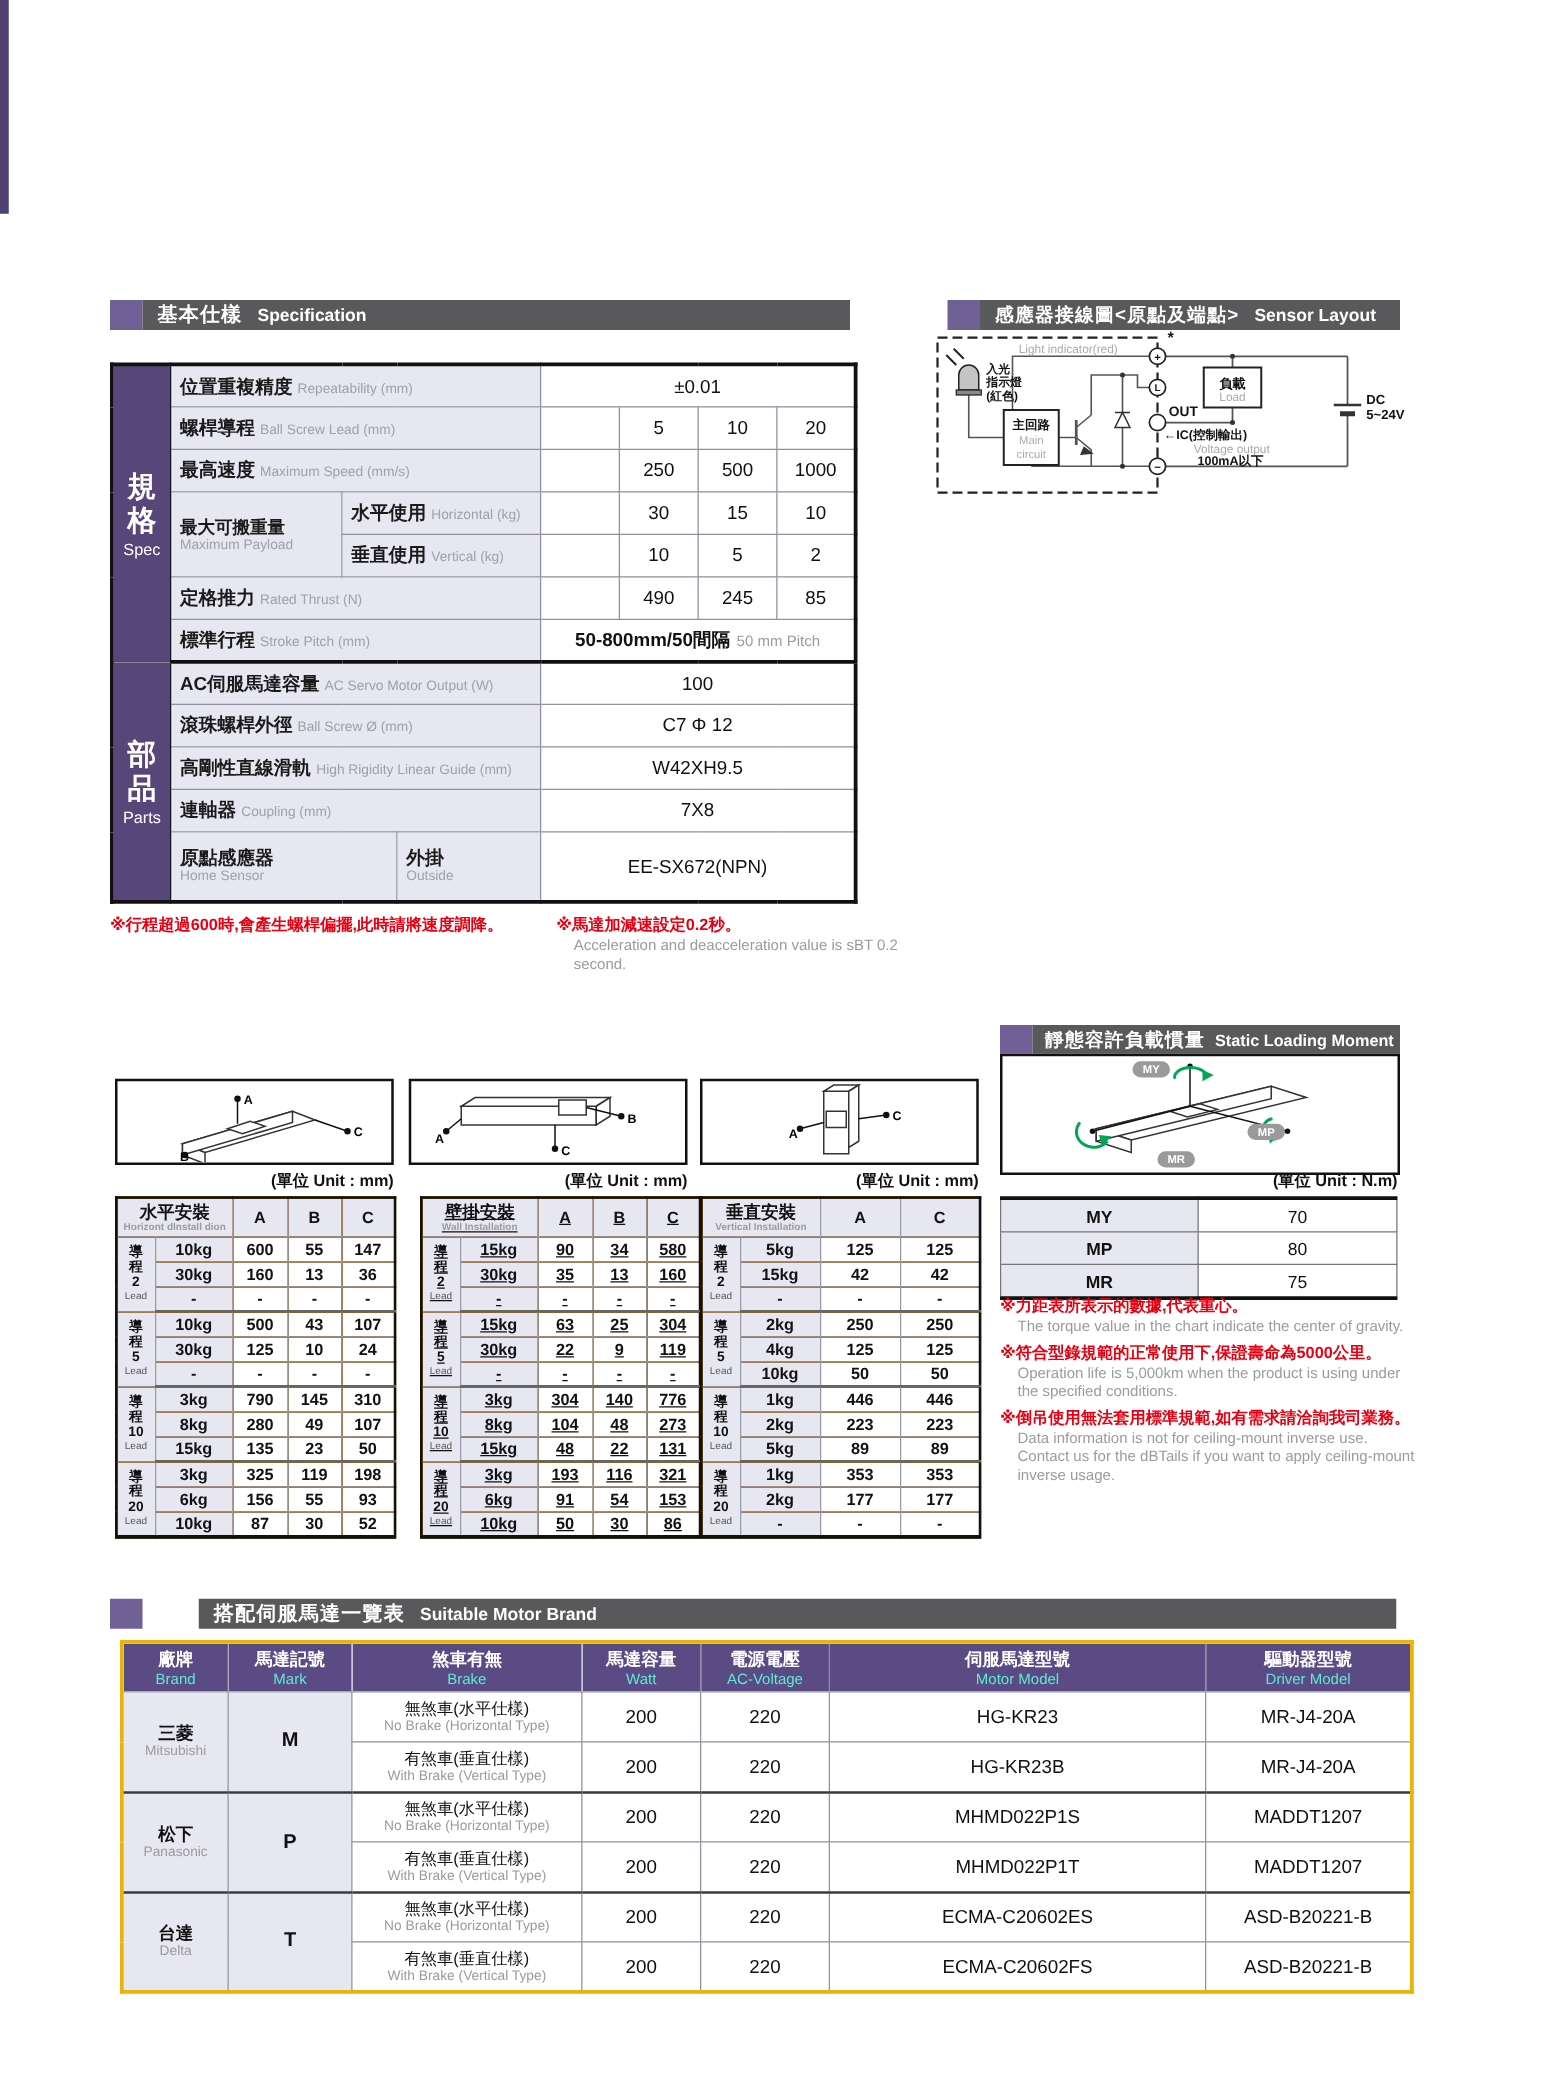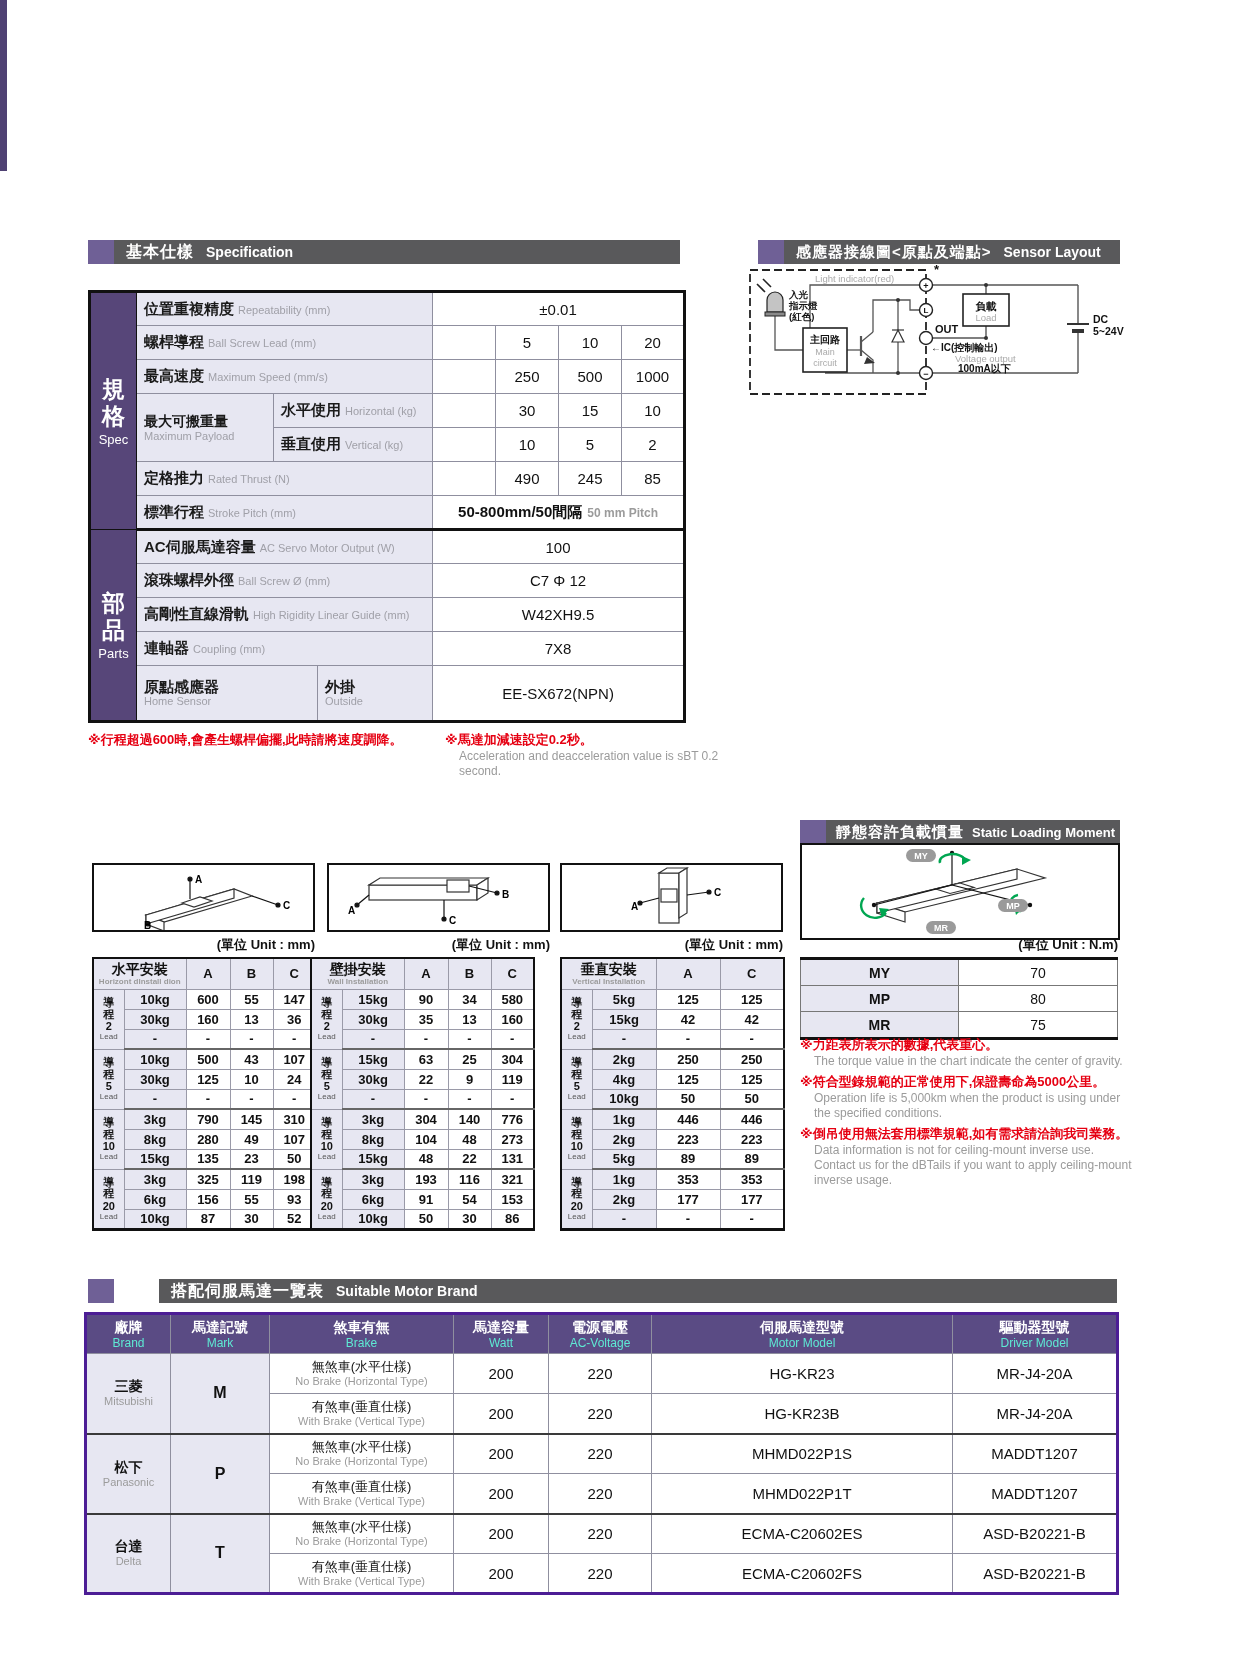--- a/index.html
+++ b/index.html
@@ -21,21 +21,21 @@
   .spec tr.pt td{border-top:3px solid #111;}
   .sb{background:#574679;text-align:center;border:1px solid #111 !important;}
   .sb .z{display:block;width:25px;margin:0 auto;word-break:break-all;font-size:23px;line-height:27px;font-weight:bold;color:#fff;}
   .sb .e{display:block;font-size:13px;color:#fff;margin-top:2px;}
   .lab{background:#e7e7f2;padding:1px 7px;}
   .lab .z{font-size:15px;font-weight:bold;color:#1a1a1a;}
   .lab .e{font-size:11px;color:#a0a0a8;margin-left:4px;}
   .lab .z2{display:block;font-size:14px;font-weight:bold;color:#1a1a1a;line-height:17px;}
   .lab .e2{display:block;font-size:11px;color:#a0a0a8;line-height:13px;}
   .val{background:#fff;text-align:center;font-size:15px;font-weight:500;color:#111;}
-  .val .gy{font-size:12px;color:#9b9b9b;font-weight:700;margin-left:5px;}
+  .val .gy{font-size:12px;color:#9b9b9b;font-weight:400;margin-left:5px;}
   
   .note{position:absolute;}
   .note .rz{color:#e60012;font-weight:bold;font-size:13px;line-height:17px;margin:0;}
   .note .ge{color:#9b9b9b;font-size:12px;line-height:15px;margin:1px 0 0 14px;}
   
   .dbox{position:absolute;border:2px solid #111;background:#fff;box-sizing:border-box;}
   .unit{position:absolute;width:160px;text-align:right;font-size:13px;font-weight:600;color:#111;}
   
   .ot{position:absolute;top:957px;border:2px solid #111;border-bottom-width:3px;background:#a16207;}
   .ot th,.ot td{border:1px solid #9a9aa8;padding:0;text-align:center;vertical-align:middle;overflow:hidden;}
@@ -52,21 +52,21 @@
   .ot .gel{font-size:8px;color:#555;line-height:9px;}
   .ot td.k{background:#e7e7f2;font-size:13px;font-weight:bold;}
   .ot td.v{background:#fff;font-size:13px;font-weight:600;}
   .ot tr.ge td{border-bottom:2px solid #666;}
   
   .mt{position:absolute;left:800px;top:957px;width:318px;border-top:3px solid #111;border-bottom:3px solid #111;}
   .mt td{border:1px solid #777;height:23px;text-align:center;vertical-align:middle;}
   .mt td.ml{background:#e7e7f2;font-weight:bold;font-size:14px;width:155px;}
   .mt td.mv{background:#fff;font-size:14px;}
   
-  .mot{position:absolute;left:84px;top:1312px;border:3px solid #4c1d95;}
+  .mot{position:absolute;left:96px;top:1312px;border:3px solid #eab308;}
   .mot th,.mot td{border:1px solid #8f8f9f;text-align:center;vertical-align:middle;overflow:hidden;}
   .mot tr{height:40px;}
   .mot th{background:#5a4b84;}
   .mot th .z{display:block;color:#fff;font-size:14px;font-weight:bold;line-height:17px;}
   .mot th .e{display:block;color:#5eead4;font-size:12px;font-weight:400;line-height:14px;}
   .mot td.bc{background:#e7e7f2;}
   .mot td.bc .z{display:block;font-size:14px;font-weight:bold;line-height:17px;}
   .mot td.bc .e{display:block;font-size:11px;color:#9b9b9b;line-height:13px;}
   .mot td.mk{background:#e7e7f2;font-size:16px;font-weight:bold;}
   .mot td.bk .z{display:block;font-size:13px;font-weight:normal;line-height:16px;}
@@ -453,21 +453,21 @@
         </tr>
     <tr>
           <td class="k">10kg</td>
           <td class="v">87</td>
           <td class="v">30</td>
           <td class="v">52</td>
         </tr>
   </tbody>
     </table>
 
-  <table class="ot" style="left:310px;width:223px;">
+  <table class="ot" style="left:336px;width:223px;text-decoration:underline;">
     <colgroup>
         <col style="width:31px">
         <col style="width:62px">
         <col style="width:44px">
         <col style="width:43px">
         <col style="width:43px">
       </colgroup>
     <tbody>
         <tr class="hd">
       <th colspan="2">

